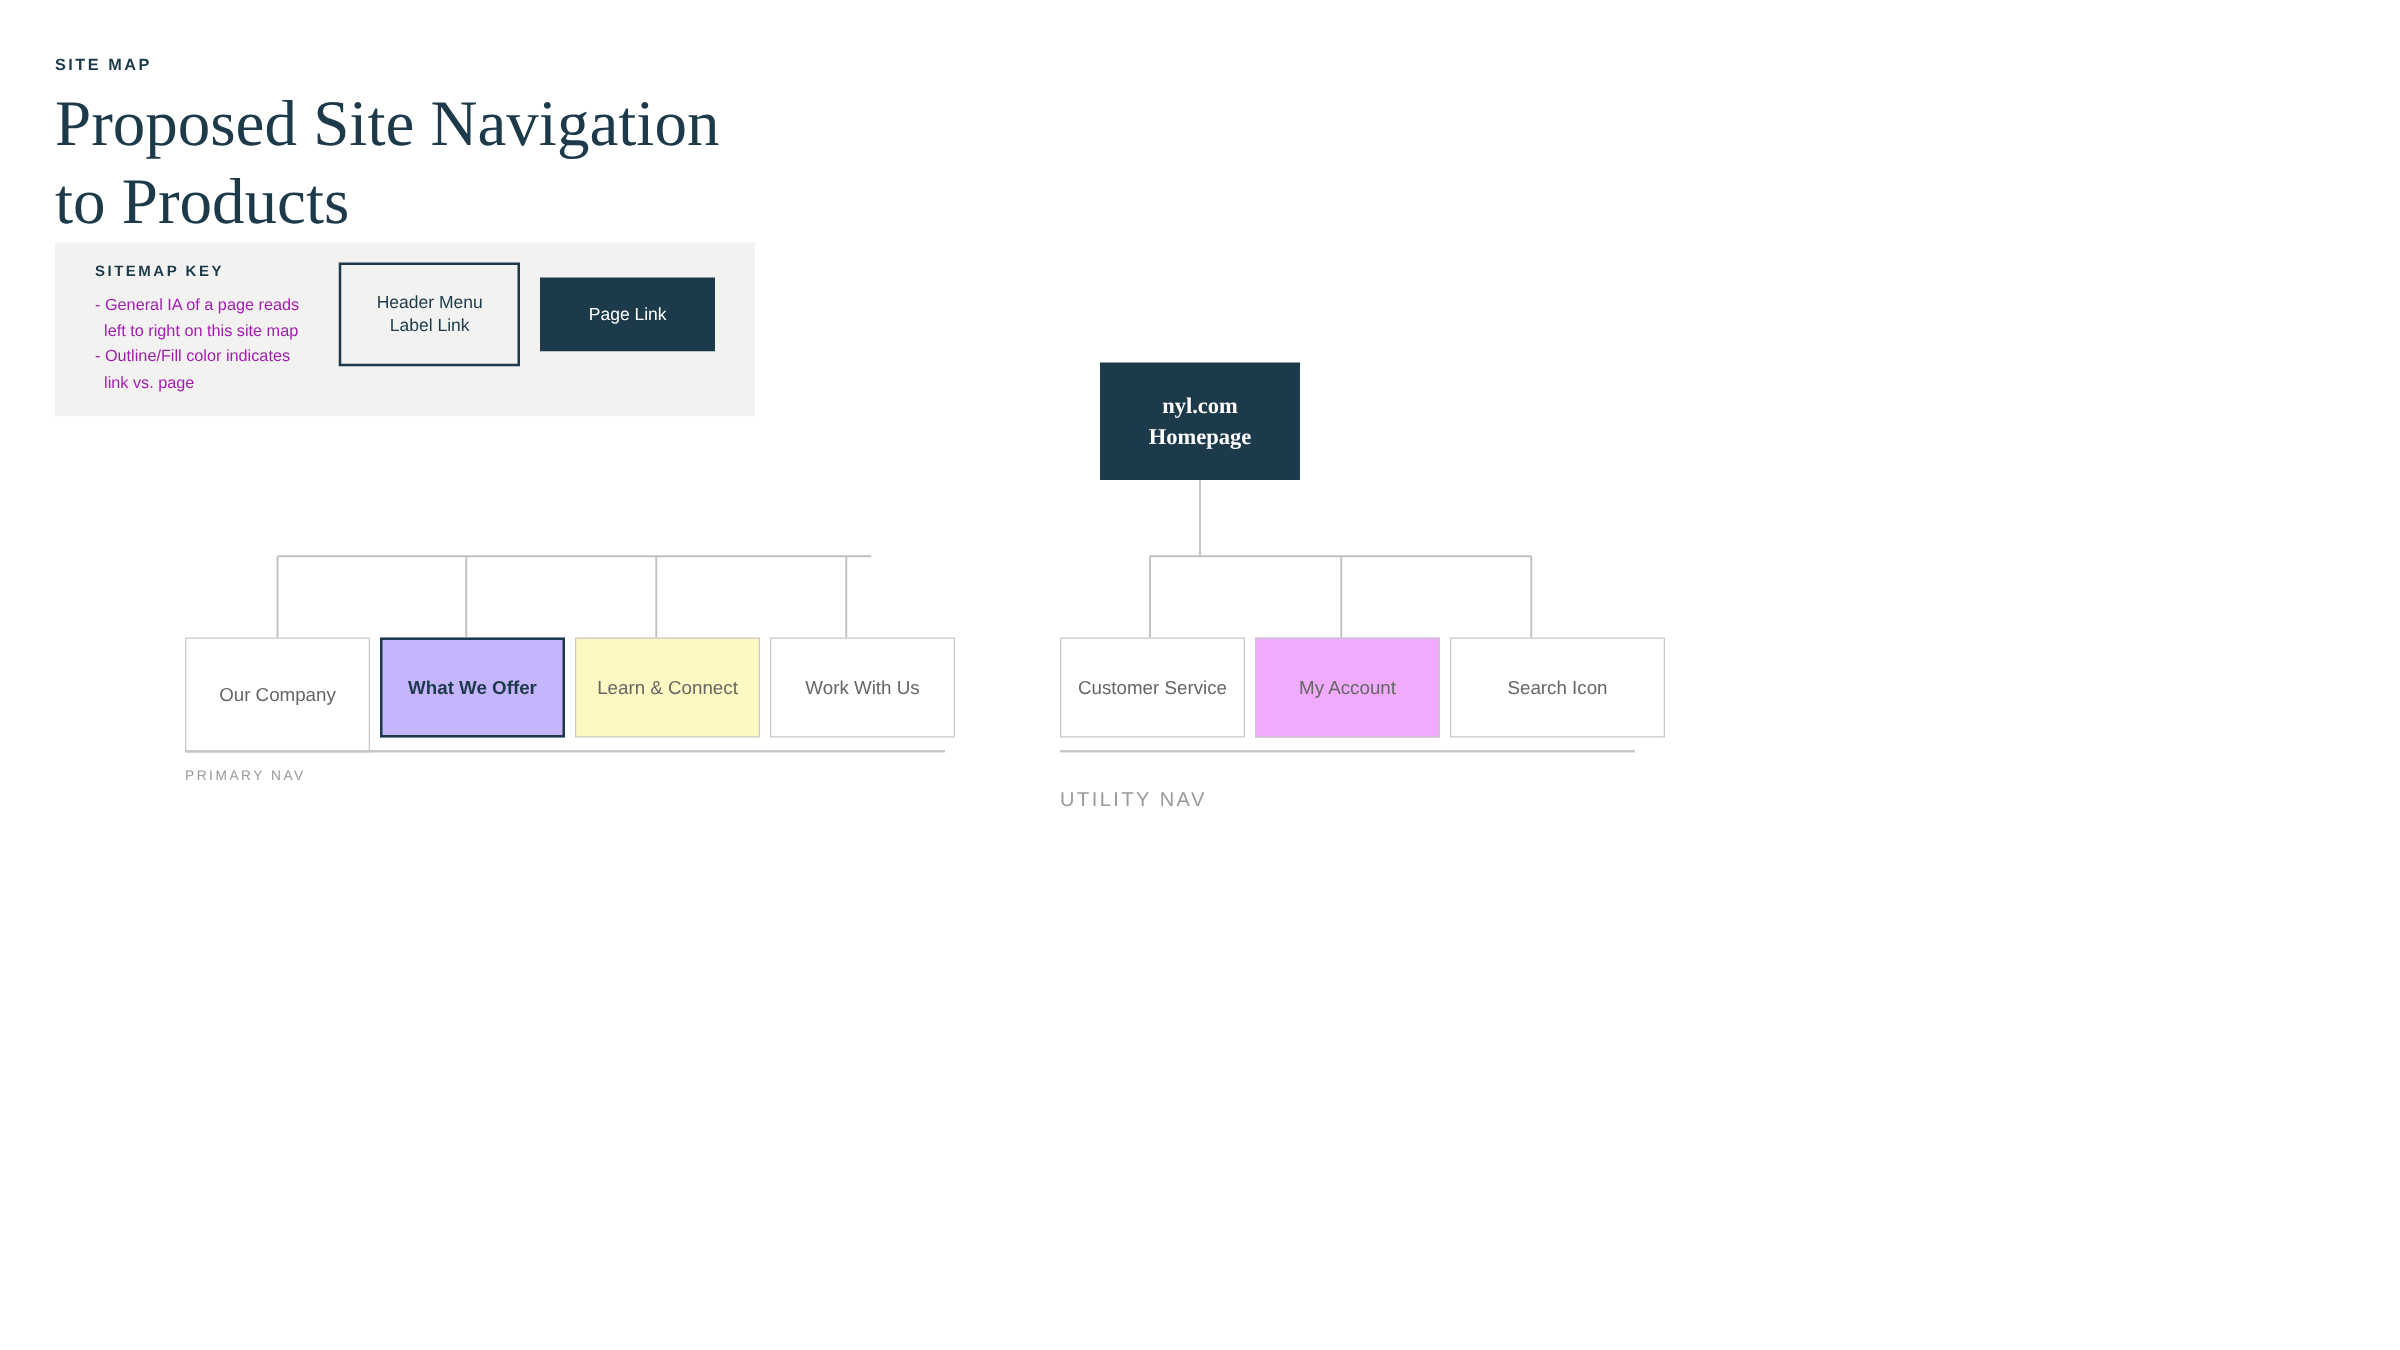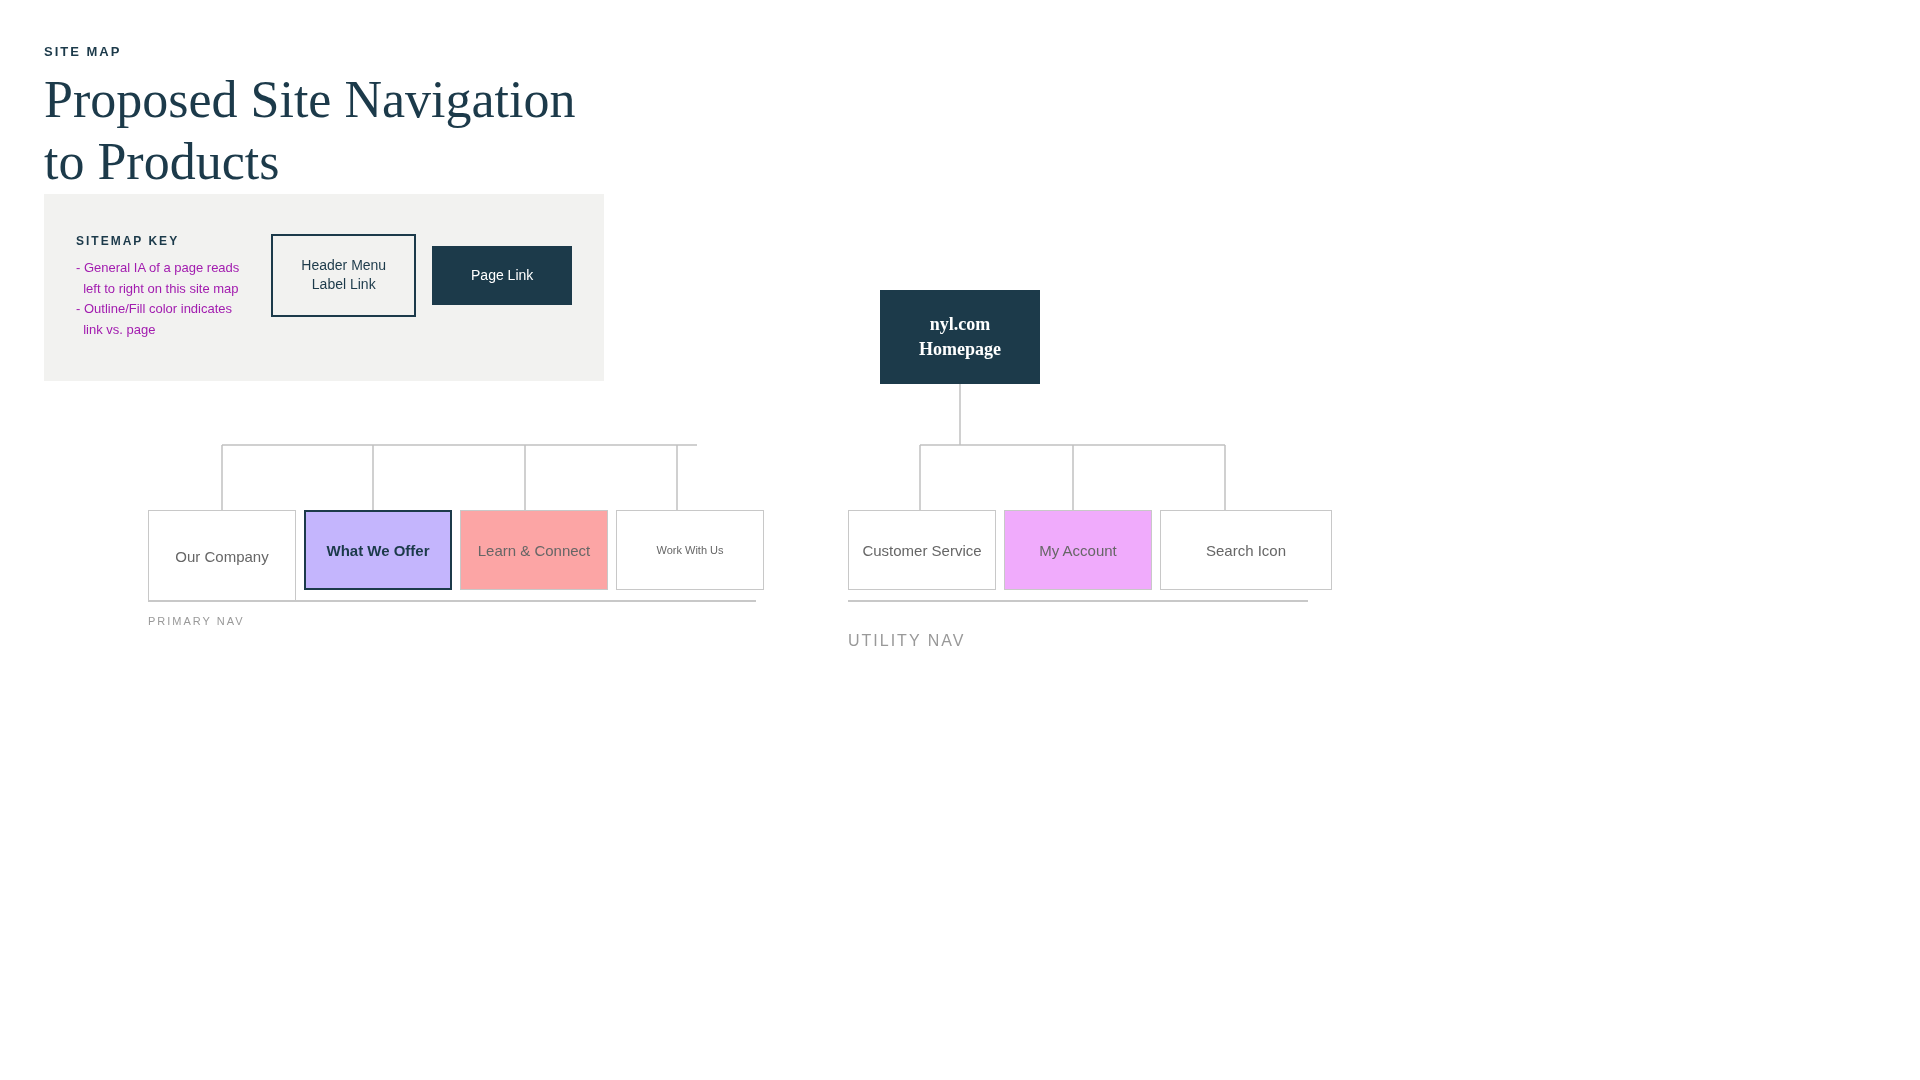--- a/index.html
+++ b/index.html
@@ -37,21 +37,21 @@
       font-size: 52px;
       font-weight: 400;
       color: #1c3a4a;
       line-height: 1.2;
       max-width: 580px;
     }
 
     
     .sitemap-key {
       background: #f2f2f0;
-      padding: 40px 32px;
+      padding: 16px 32px;
       display: flex;
       align-items: flex-start;
       gap: 32px;
       margin-right: 20px;
       margin-top: 0;
       min-width: 560px;
     }
 
     .sitemap-key-label {
       font-family: Arial, sans-serif;
@@ -170,24 +170,24 @@
     <span>Homepage</span>
   </div>
 
   <div style="position:absolute; top:220px; left:148px; display:flex; gap:8px;">
     <div style="width:148px; height:92px; border:1.5px solid #c8c8c8; display:flex; align-items:center; justify-content:center; text-align:center; font-family:Arial,sans-serif; font-size:15px; color:#666; background:#fff;">
       <span>Our Company</span>
     </div>
     <div style="width:148px; height:80px; border:2px solid #1c3a4a; display:flex; align-items:center; justify-content:center; text-align:center; font-family:Arial,sans-serif; font-size:15px; color:#1c3a4a; font-weight:bold; background:#c4b5fd;">
       <span>What We Offer</span>
     </div>
-    <div style="width:148px; height:80px; border:1.5px solid #c8c8c8; display:flex; align-items:center; justify-content:center; text-align:center; font-family:Arial,sans-serif; font-size:15px; color:#666; background:#fca5a5;">
+    <div style="width:148px; height:80px; border:1.5px solid #c8c8c8; display:flex; align-items:center; justify-content:center; text-align:center; font-family:Arial,sans-serif; font-size:15px; color:#666; background:#fef9c3;">
       <span>Learn &amp; Connect</span>
     </div>
-    <div style="width:148px; height:80px; border:1.5px solid #c8c8c8; display:flex; align-items:center; justify-content:center; text-align:center; font-family:Arial,sans-serif; font-size:11px; color:#666; background:#fff;">
+    <div style="width:148px; height:80px; border:1.5px solid #c8c8c8; display:flex; align-items:center; justify-content:center; text-align:center; font-family:Arial,sans-serif; font-size:15px; color:#666; background:#fff;">
       <span>Work With Us</span>
     </div>
   </div>
 
   <div style="position:absolute; top:325px; left:148px; font-family:Arial,sans-serif; font-size:11px; letter-spacing:2px; text-transform:uppercase; color:#999;">PRIMARY NAV</div>
 
   <div style="position:absolute; top:220px; left:848px; display:flex; gap:8px;">
     <div style="width:148px; height:80px; border:1.5px solid #c8c8c8; display:flex; align-items:center; justify-content:center; text-align:center; font-family:Arial,sans-serif; font-size:15px; color:#666; background:#fff;">
       <span>Customer Service</span>
     </div>

